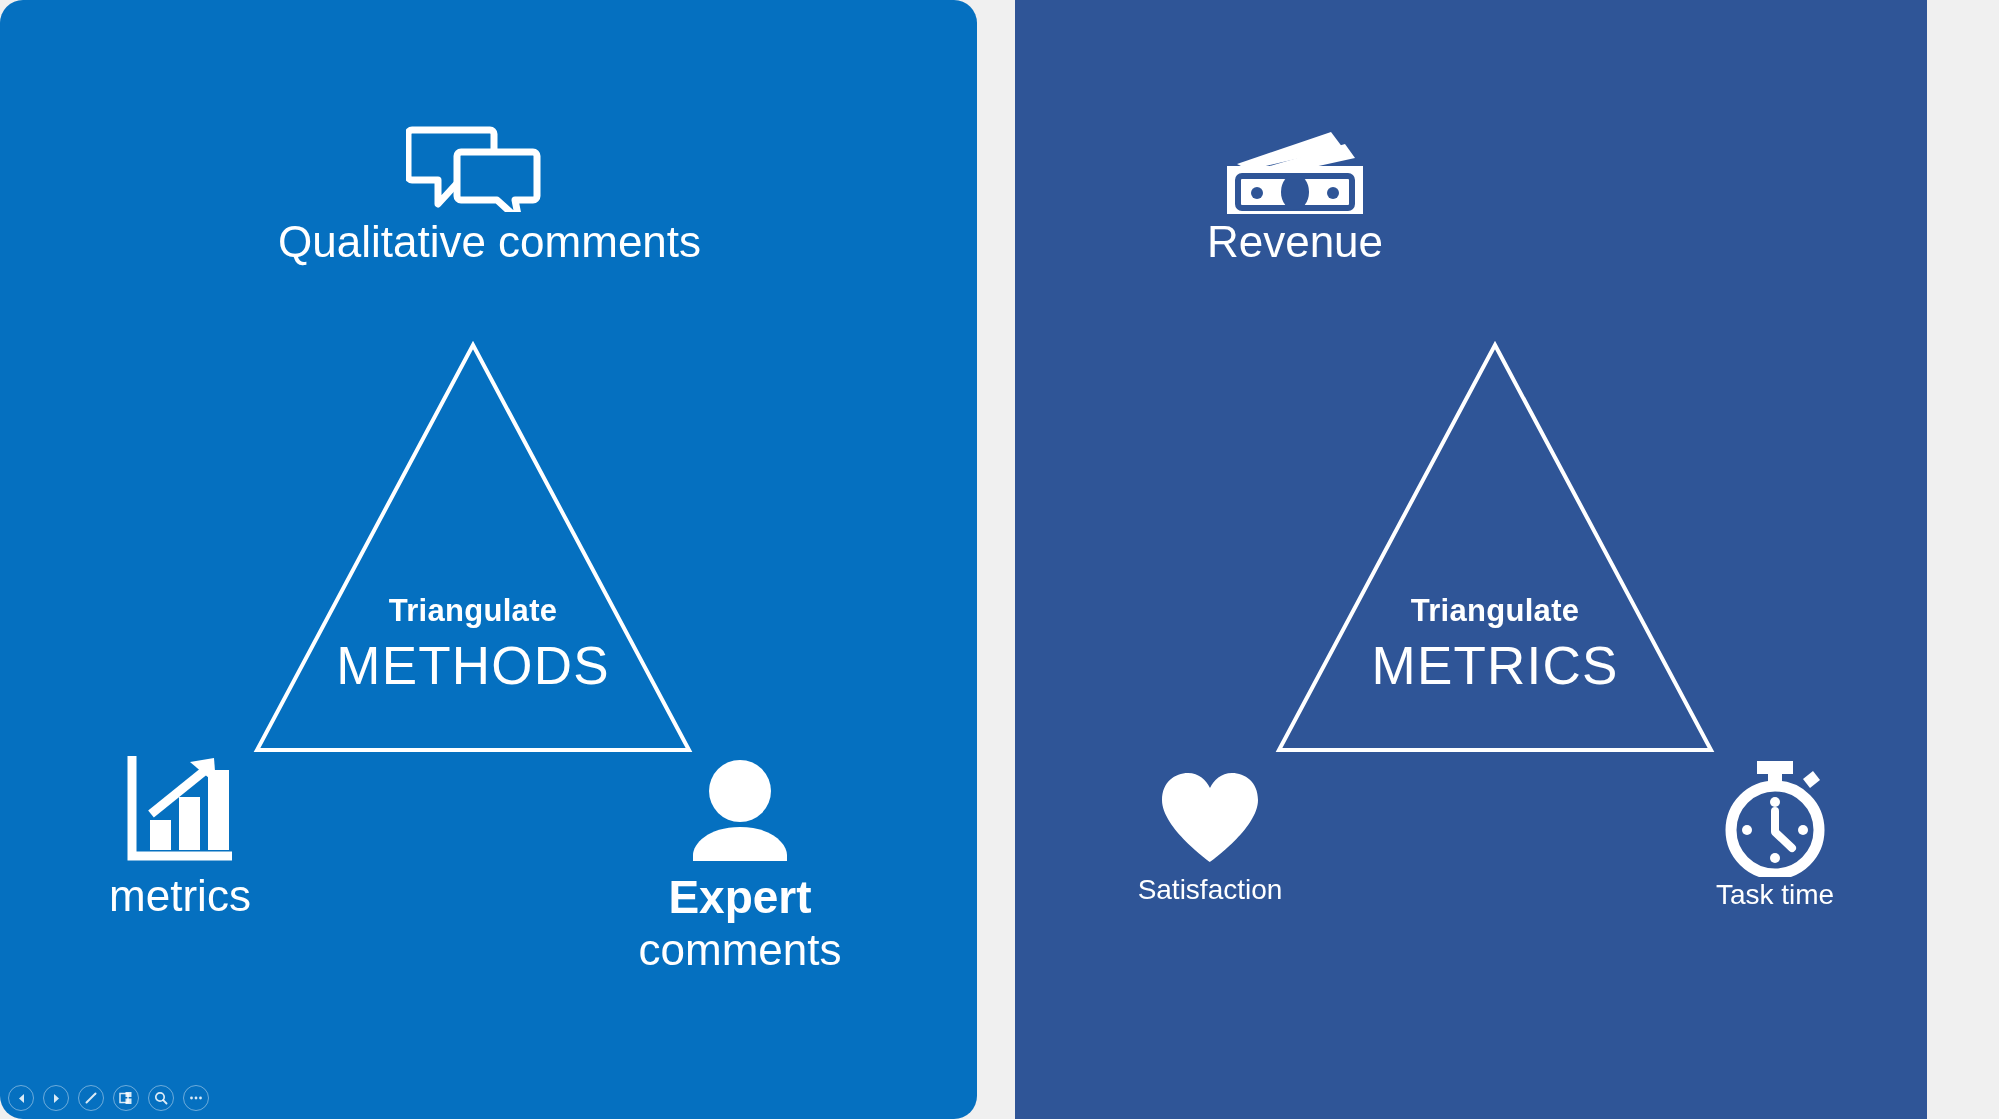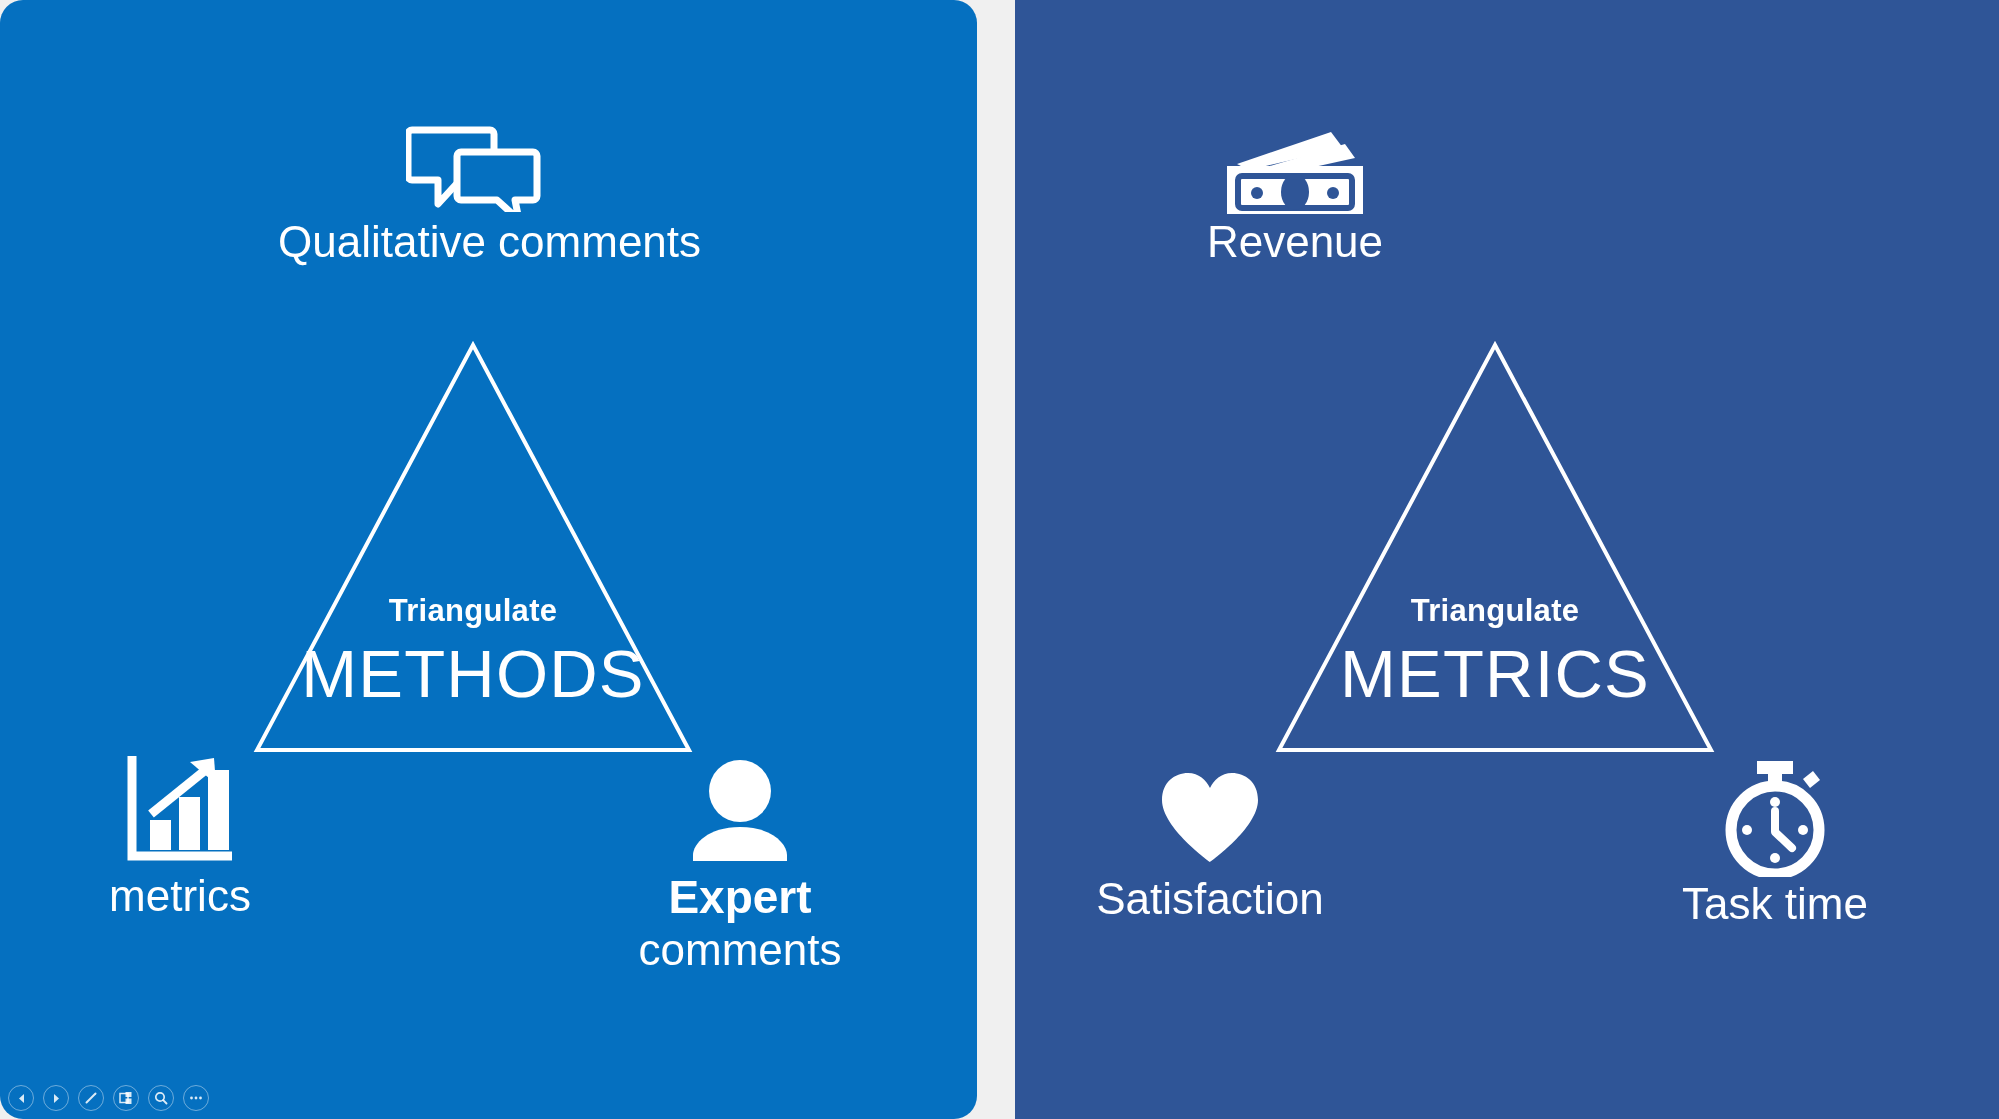--- a/index.html
+++ b/index.html
@@ -7,42 +7,42 @@
   html, body {
     width:1999px; height:1119px;
     background:#f0f0f0;
     font-family:"Liberation Sans", sans-serif;
     overflow:hidden;
   }
   #stage { position:relative; width:1999px; height:1119px; }
 
   .panel { position:absolute; top:0; height:1119px; overflow:hidden; }
   #panel-left  { left:0;    width:977px;  background:#0570c0; }
-  #panel-right { left:1015px; width:984px; background:#2f5597; }
+  #panel-right { left:1015px; width:912px; background:#2f5597; }
 
   .gap { position:absolute; top:0; left:977px; width:38px; height:1119px; background:#f0f0f0; }
 
   
   .item { position:absolute; text-align:center; color:#ffffff; }
 
   .icon-wrap { display:flex; align-items:center; justify-content:center; }
   .icon-wrap svg { display:block; }
 
   .lbl-top   { font-size:44px; font-weight:400; line-height:1.1; white-space:nowrap; }
   .lbl-btm   { font-size:44px; line-height:1.18; }
   .lbl-btm .l1 { display:block; font-weight:700; font-size:46px; }
   .lbl-btm .l2 { display:block; font-weight:400; font-size:44px; }
-  .lbl-one   { font-size:44px; font-weight:400; line-height:1.1; white-space:nowrap; }
+  .lbl-one   { font-size:28px; font-weight:400; line-height:1.1; white-space:nowrap; }
 
   
   .tri { position:absolute; }
   .tri svg { display:block; overflow:visible; }
   .tri-text { position:absolute; width:100%; text-align:center; color:#fff; }
   .tri-text .t-small { display:block; font-size:31px; font-weight:700; letter-spacing:.3px; }
-  .tri-text .t-big   { display:block; font-size:67px; font-weight:300; letter-spacing:1.2px; margin-top:6px;text-align:center; }
+  .tri-text .t-big   { display:block; font-size:53px; font-weight:300; letter-spacing:1.2px; margin-top:6px;text-align:center; }
 
   
   #toolbar { position:absolute; left:8px; bottom:8px; display:flex; gap:9px; align-items:center; z-index:40; }
   .tb-btn {
     width:26px; height:26px; border-radius:50%;
     border:1.5px solid rgba(255,255,255,.42);
     display:flex; align-items:center; justify-content:center;
     color:rgba(255,255,255,.85);
   }
   .tb-btn svg { display:block; }

